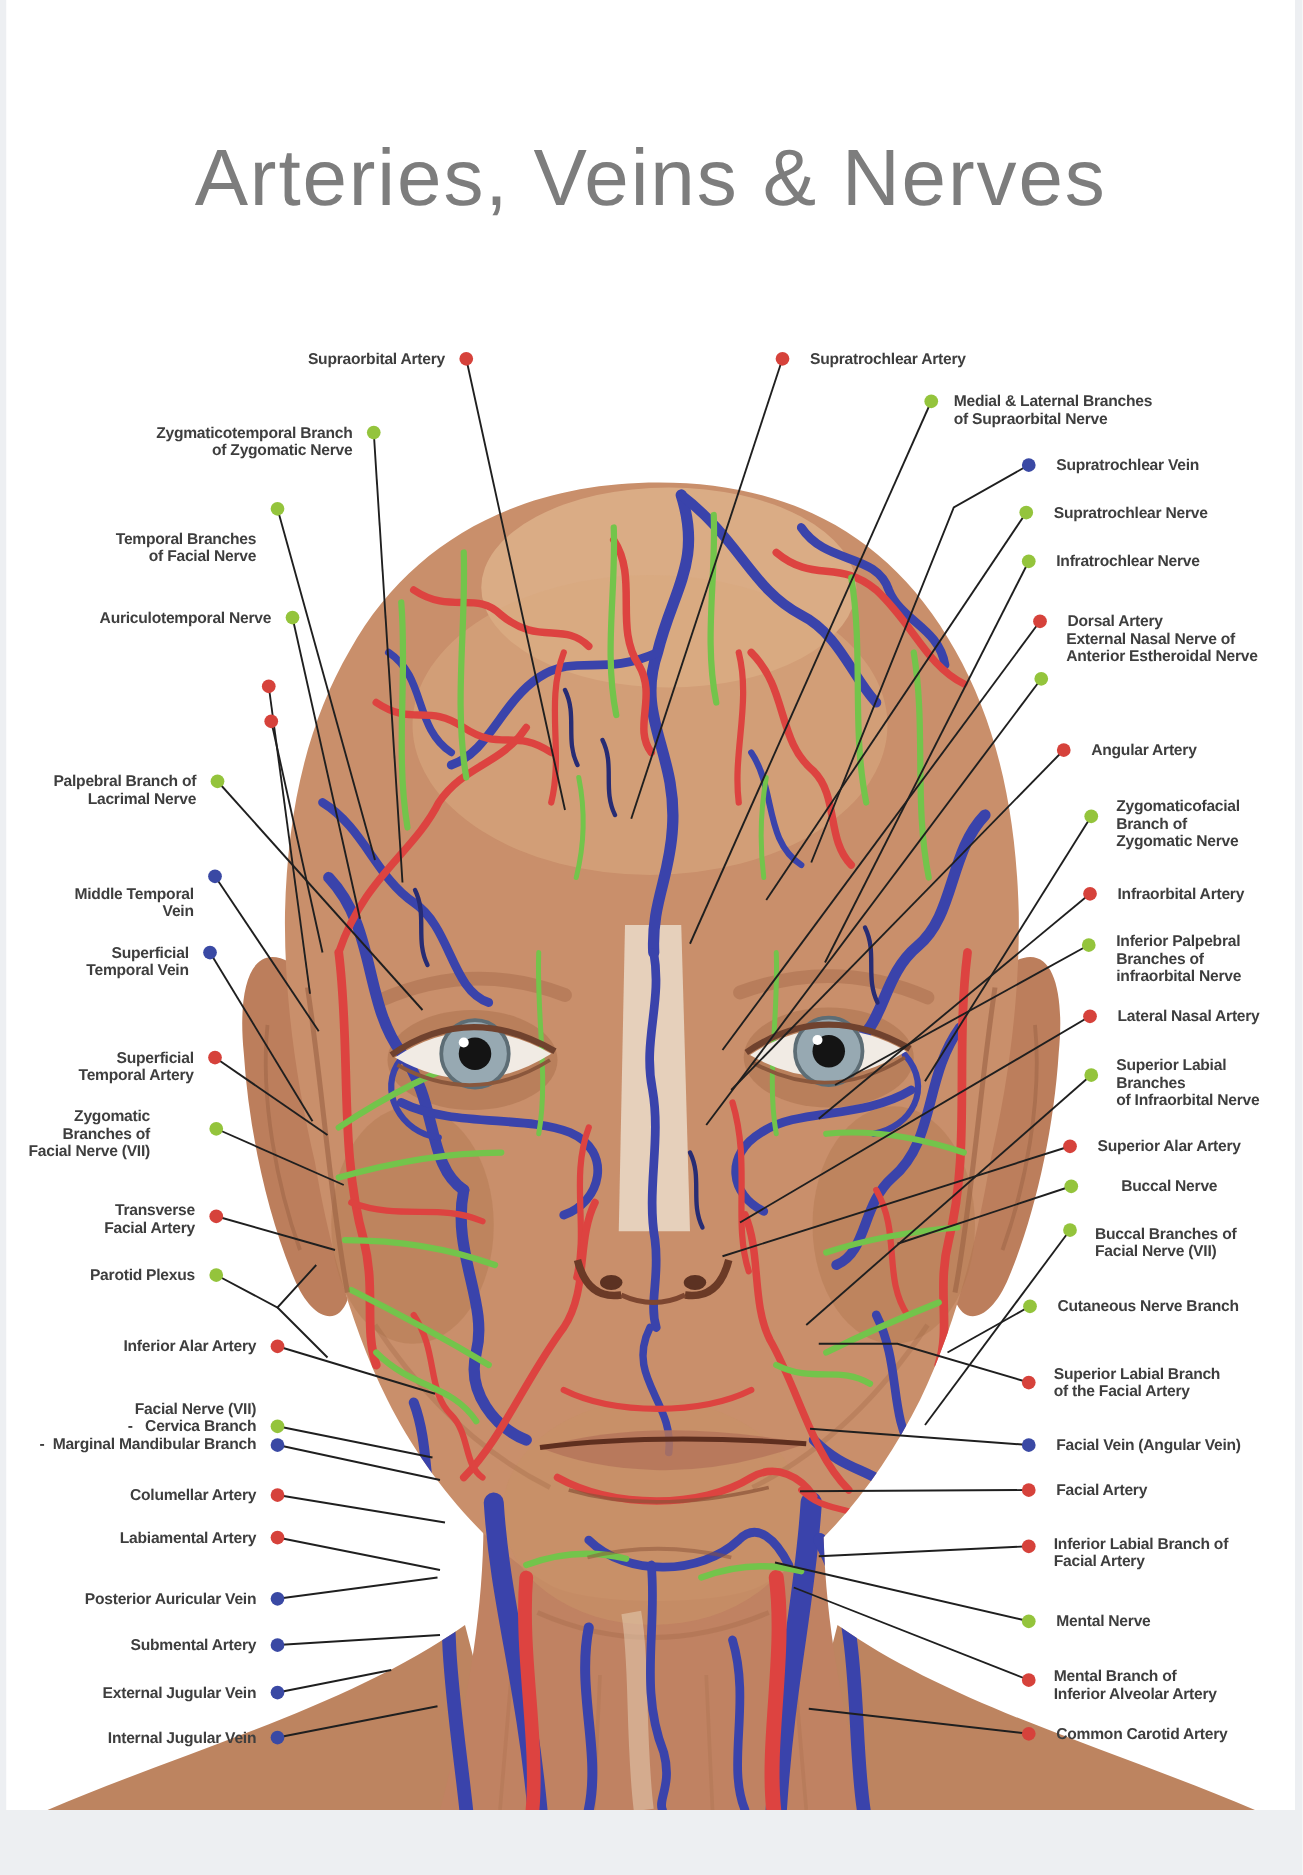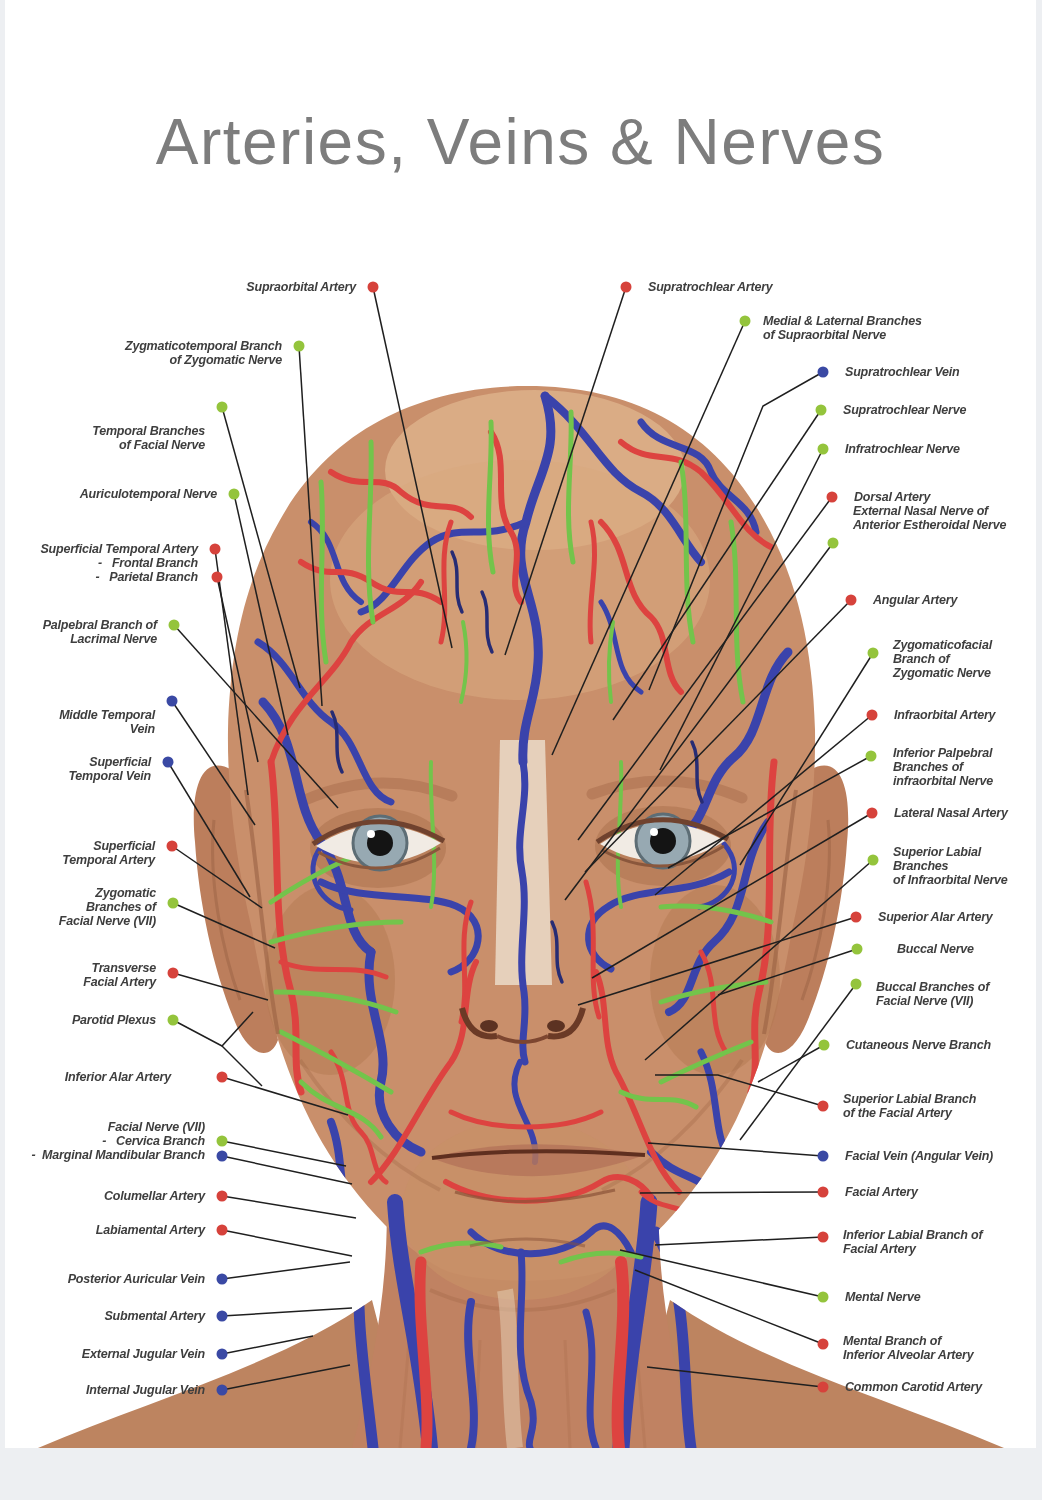--- a/index.html
+++ b/index.html
@@ -11,21 +11,21 @@
   .poster{
     position:absolute;left:5px;top:0;width:1031px;height:1448px;
     background:#ffffff;
   }
   #title{
     position:absolute;left:5px;top:104px;width:1031px;
     text-align:center;font-size:64px;line-height:76px;
     letter-spacing:1.5px;font-weight:400;color:#7d7d7d;
   }
   svg.layer{position:absolute;left:0;top:0;width:1042px;height:1500px;pointer-events:none;}
-  #labels{position:absolute;left:0;top:0;width:1042px;height:1500px;font-style:italic;}
+  #labels{position:absolute;left:0;top:0;width:1042px;height:1500px;}
   .label{
     position:absolute;font-size:12.5px;line-height:14px;font-weight:700;
     letter-spacing:-0.2px;color:#3e3e3e;white-space:nowrap;
   }
   .label.left{text-align:right;}
   .label.right{text-align:left;}
 </style>
 </head>
 <body>
 
@@ -300,54 +300,49 @@
       <div>Zygmaticotemporal Branch</div>
       <div>of Zygomatic Nerve</div>
     </div>
     <div class="label left" style="top: 400px; right: 837px; margin-top: 24px;">
       <div>Temporal Branches</div>
       <div>of Facial Nerve</div>
     </div>
     <div class="label left" style="top: 487px; right: 825px;">
       <div>Auriculotemporal Nerve</div>
     </div>
-    <div class="label left" style="top: 542px; right: 844px;">
-      <div>Superficial Temporal Artery</div>
-      <div>-&nbsp;&nbsp;&nbsp;Frontal Branch</div>
-      <div>-&nbsp;&nbsp;&nbsp;Parietal Branch</div>
-    </div>
     <div class="label left" style="top: 618px; right: 885px;">
       <div>Palpebral Branch of</div>
       <div>Lacrimal Nerve</div>
     </div>
     <div class="label left" style="top: 683px; right: 887px; margin-top: 25px;">
       <div>Middle Temporal</div>
       <div>Vein</div>
     </div>
     <div class="label left" style="top: 755px; right: 891px;">
       <div>Superficial</div>
       <div>Temporal Vein</div>
     </div>
     <div class="label left" style="top: 839px; right: 887px;">
       <div>Superficial</div>
       <div>Temporal Artery</div>
     </div>
-    <div class="label left" style="top: 886px; right: 886px;">
+    <div class="label left" style="top: 886px; right: 922px;">
       <div>Zygomatic</div>
       <div>Branches of</div>
       <div>Facial Nerve (VII)</div>
     </div>
     <div class="label left" style="top: 961px; right: 886px;">
       <div>Transverse</div>
       <div>Facial Artery</div>
     </div>
     <div class="label left" style="top: 1013px; right: 886px;">
       <div>Parotid Plexus</div>
     </div>
-    <div class="label left" style="top: 1070px; right: 871px;">
+    <div class="label left" style="top: 1070px; right: 837px;">
       <div>Inferior Alar Artery</div>
     </div>
     <div class="label left" style="top: 1120px; right: 837px;">
       <div>Facial Nerve (VII)</div>
       <div>-&nbsp;&nbsp;&nbsp;Cervica Branch</div>
       <div>-&nbsp;&nbsp;Marginal Mandibular Branch</div>
     </div>
     <div class="label left" style="top: 1189px; right: 837px;">
       <div>Columellar Artery</div>
     </div>

